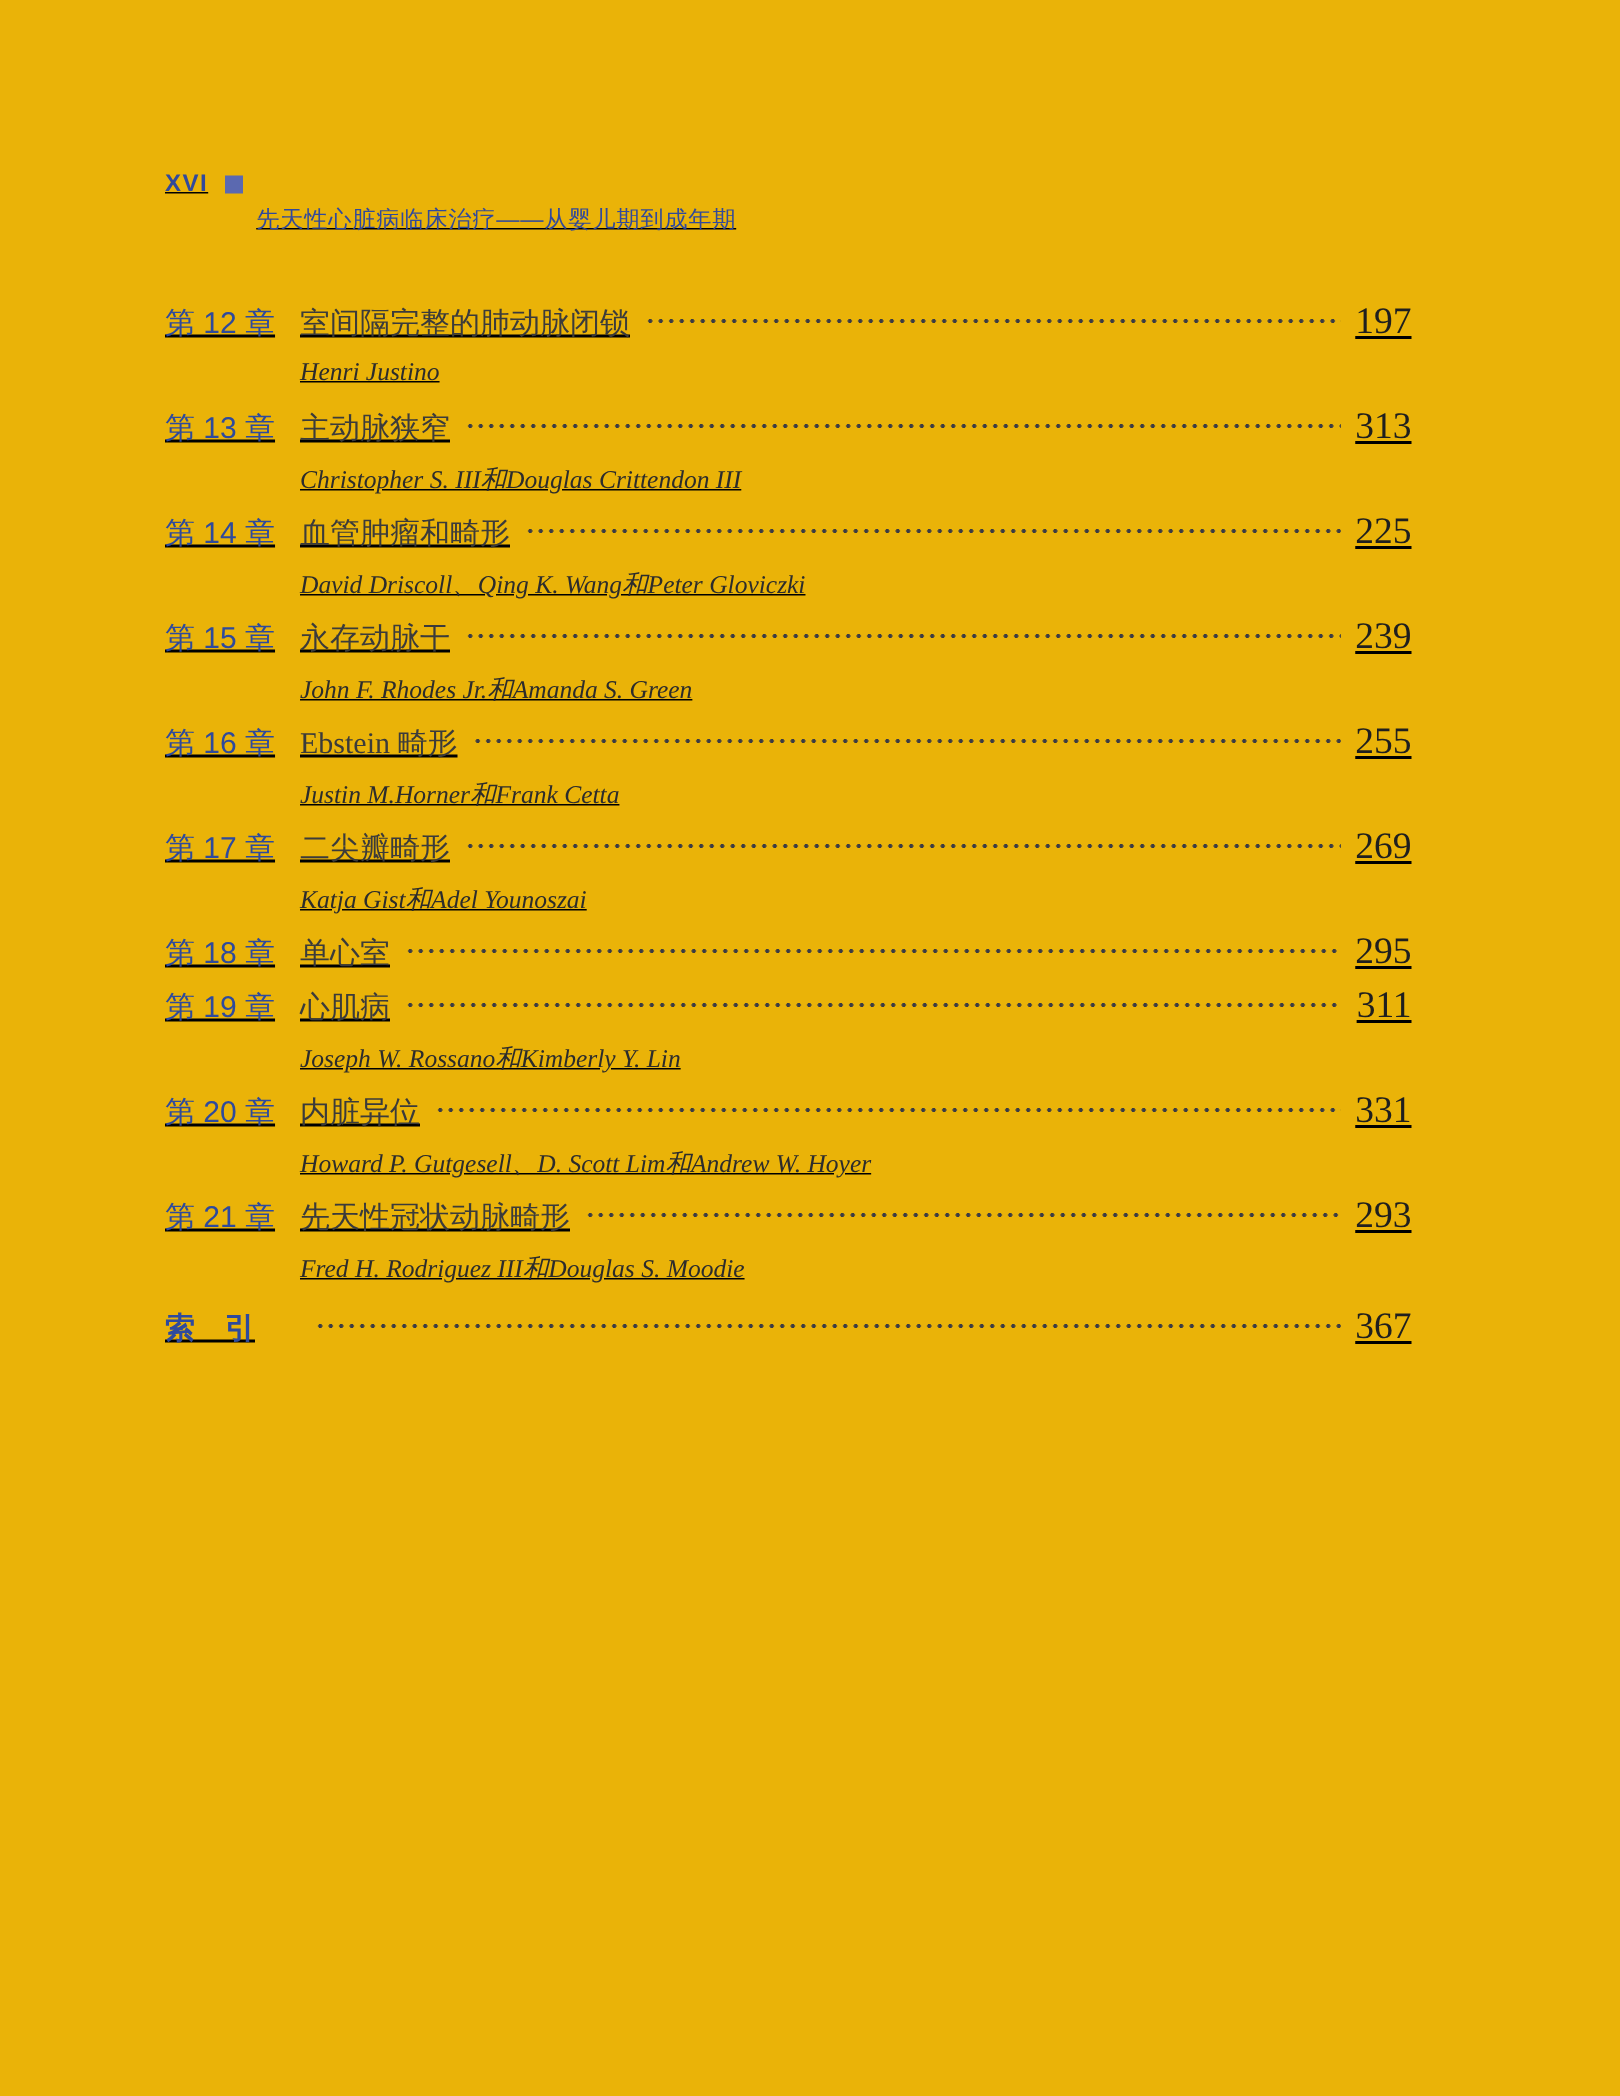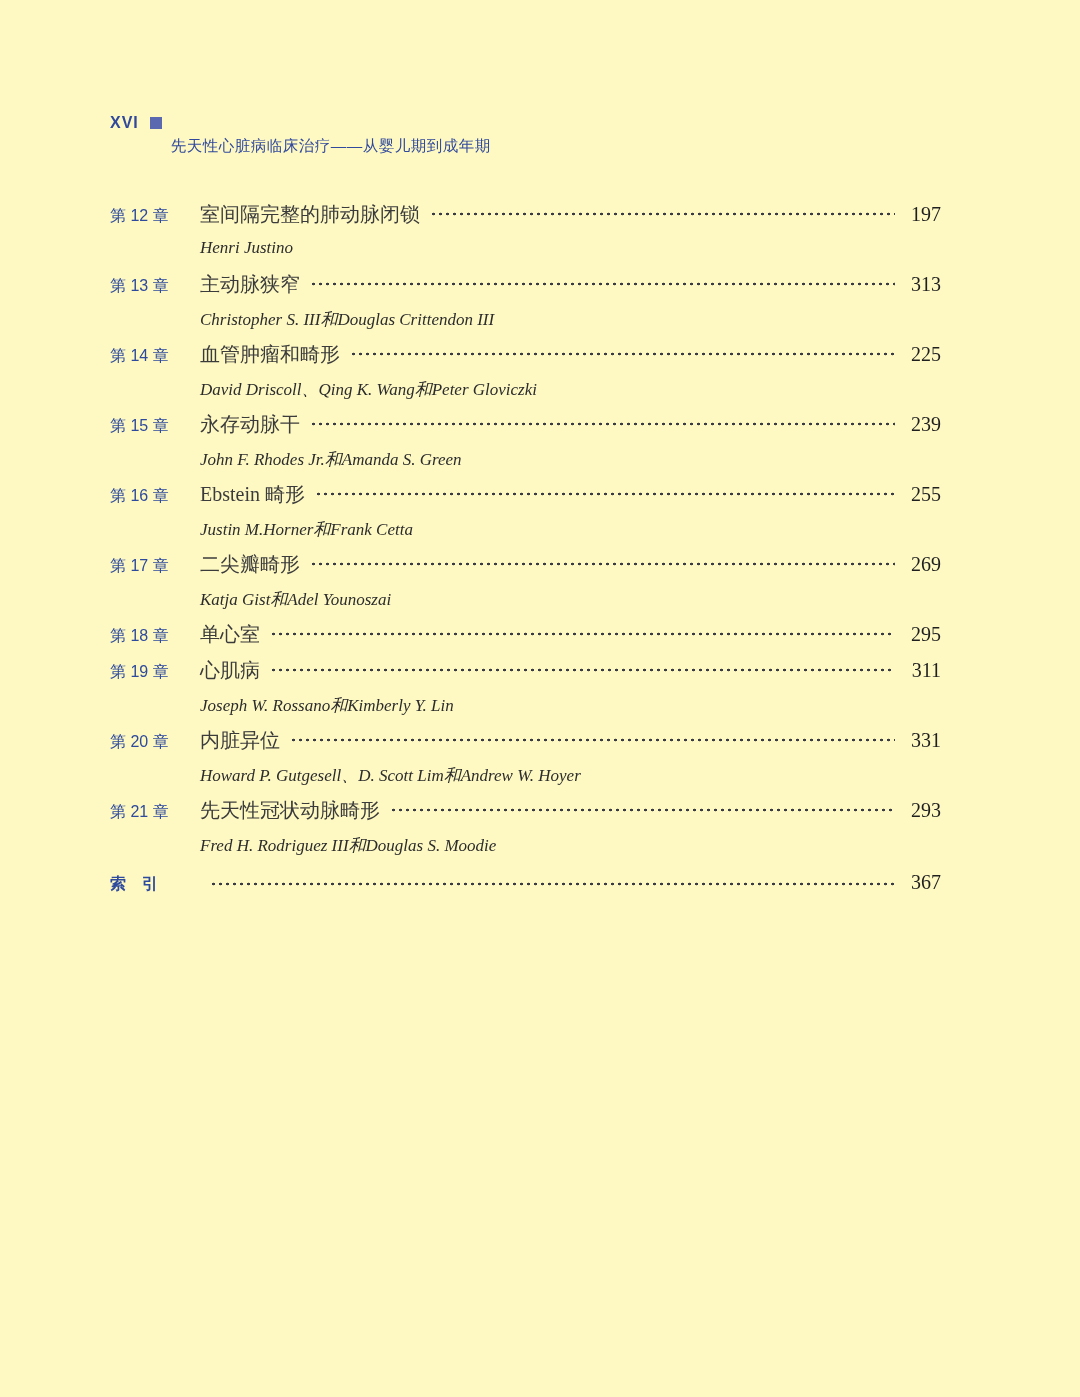--- a/index.html
+++ b/index.html
@@ -7,22 +7,23 @@
   body {
     font-family: "Liberation Sans", sans-serif;
     width: 1080px;
     height: 1397px;
     position: relative;
     overflow: hidden;
   }
   .page {
     width: 1080px;
     height: 1397px;
-    background: #fef9c3;
+    background: #eab308;
     padding: 88px 139px 0 110px;
+    text-decoration: underline;
   }
   
   .running-header {
     display: flex;
     align-items: center;
     margin-bottom: 44px;
   }
   .folio-roman {
     color: #31499c;
     font-size: 16px;
@@ -48,21 +49,21 @@
   .toc-entry { margin-bottom: 12px; }
   .entry-row {
     display: flex;
     align-items: baseline;
     height: 24px;
   }
   .chap-label {
     flex: 0 0 90px;
     width: 90px;
     color: #2e4a9d;
-    font-size: 16px;
+    font-size: 20px;
     font-weight: 500;
     font-family: "Liberation Sans", sans-serif;
     white-space: nowrap;
   }
   .chap-title {
     color: #3b3b3b;
     font-size: 20px;
     font-family: "Liberation Serif", serif;
     white-space: nowrap;
   }
@@ -74,21 +75,21 @@
     background-image: radial-gradient(circle, #3b3b44 1.2px, transparent 1.6px);
     background-size: 7px 4px;
     background-repeat: repeat-x;
     background-position: left center;
   }
   .page-num {
     flex: 0 0 auto;
     min-width: 36px;
     text-align: right;
     color: #1f1f1f;
-    font-size: 20px;
+    font-size: 25px;
     font-family: "Liberation Serif", serif;
   }
   .author-line {
     margin: 13px 0 0 90px;
     height: 21px;
     color: #2c2c2c;
     font-size: 17px;
     font-style: italic;
     font-family: "Liberation Serif", serif;
     white-space: nowrap;

